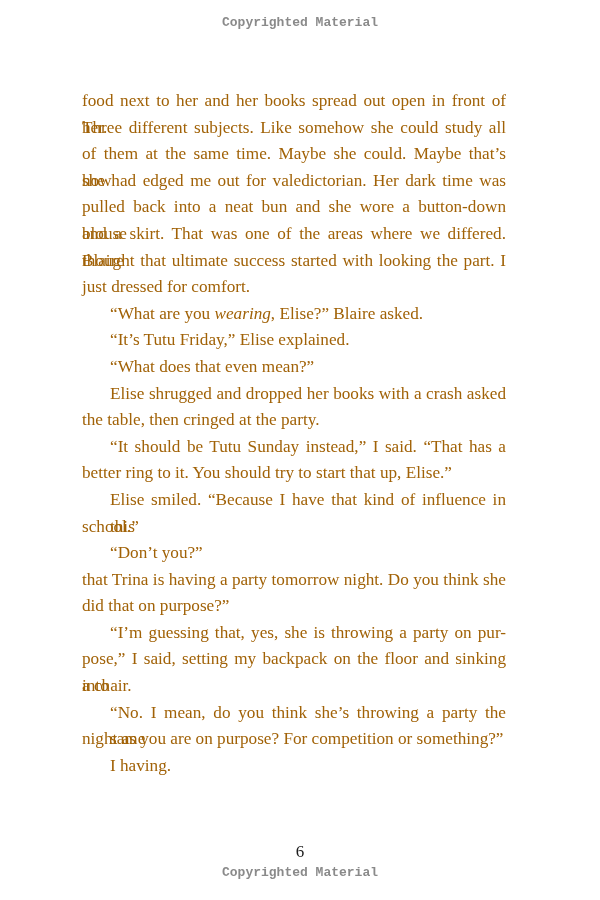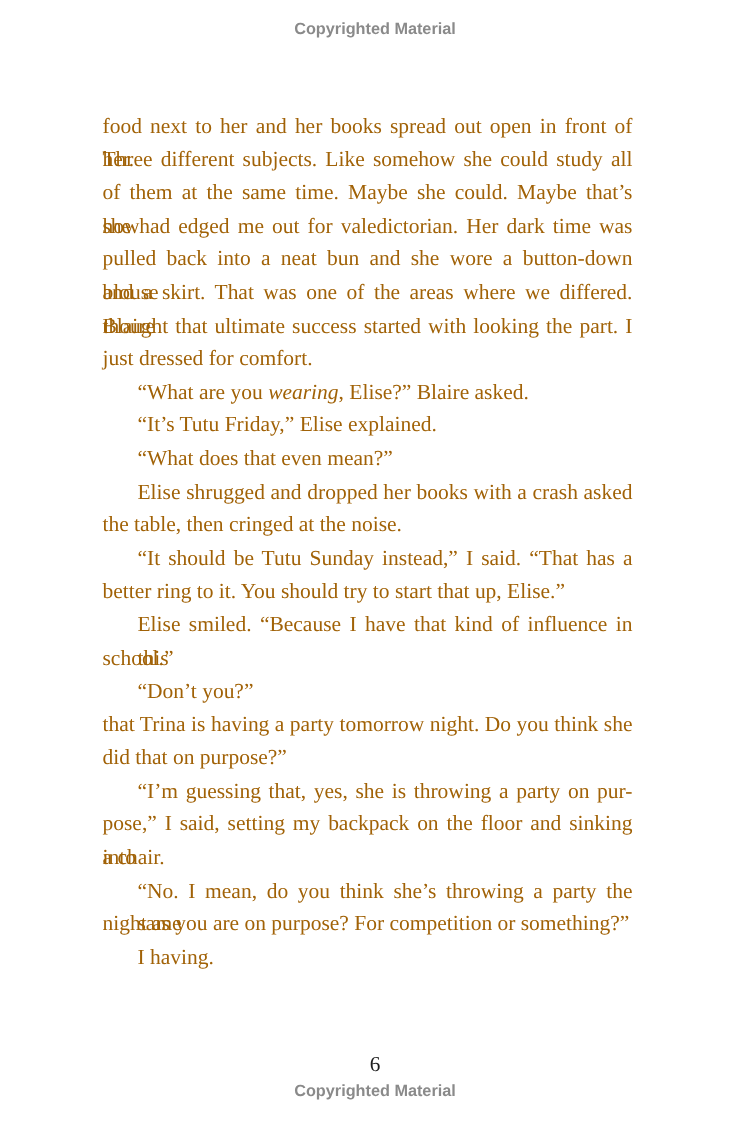--- a/index.html
+++ b/index.html
@@ -2,21 +2,21 @@
 <html><head>
 <meta charset="utf-8">
 <style>
   html, body { margin: 0; padding: 0; }
   body {
     width: 600px; height: 900px; background: #ffffff; position: relative; overflow: hidden;
     font-family: "Liberation Serif", "DejaVu Serif", serif;
   }
   .watermark {
     position: absolute; left: 0; width: 600px; text-align: center;
-    font-family: Liberation Sans, sans-serif;
+    font-family: Liberation Mono, monospace;
     font-weight: bold; font-size: 13px; color: #8a8a8a; letter-spacing: 0px;
   }
   .wm-top { top: 15px; }
   .wm-bottom { top: 865px; }
   .page-text {
     position: absolute; left: 82px; top: 88px; width: 424px;
     font-size: 17.2px; line-height: 26.6px; color: #a16207;
   }
   .line { display: block; white-space: nowrap; height: 26.6px; }
   .justify { text-align: justify; text-align-last: justify; white-space: normal; }
@@ -38,21 +38,21 @@
   <span class="line justify">of them at the same time. Maybe she could. Maybe that’s how</span>
   <span class="line justify">she had edged me out for valedictorian. Her dark time was</span>
   <span class="line justify">pulled back into a neat bun and she wore a button-down blouse</span>
   <span class="line justify">and a skirt. That was one of the areas where we differed. Blaire</span>
   <span class="line justify">thought that ultimate success started with looking the part. I</span>
   <span class="line">just dressed for comfort.</span>
   <span class="line indent"><span>“What are you </span><em>wearing</em><span>, Elise?” Blaire asked.</span></span>
   <span class="line indent">“It’s Tutu Friday,” Elise explained.</span>
   <span class="line indent">“What does that even mean?”</span>
   <span class="line indent justify">Elise shrugged and dropped her books with a crash asked</span>
-  <span class="line">the table, then cringed at the noise.</span>
+  <span class="line">the table, then cringed at the party.</span>
   <span class="line indent justify">“It should be Tutu Sunday instead,” I said. “That has a</span>
   <span class="line">better ring to it. You should try to start that up, Elise.”</span>
   <span class="line indent justify">Elise smiled. “Because I have that kind of influence in this</span>
   <span class="line">school.”</span>
   <span class="line indent">“Don’t you?”</span>
   <span class="line justify">that Trina is having a party tomorrow night. Do you think she</span>
   <span class="line">did that on purpose?”</span>
   <span class="line indent justify">“I’m guessing that, yes, she is throwing a party on pur-</span>
   <span class="line justify">pose,” I said, setting my backpack on the floor and sinking into</span>
   <span class="line">a chair.</span>

